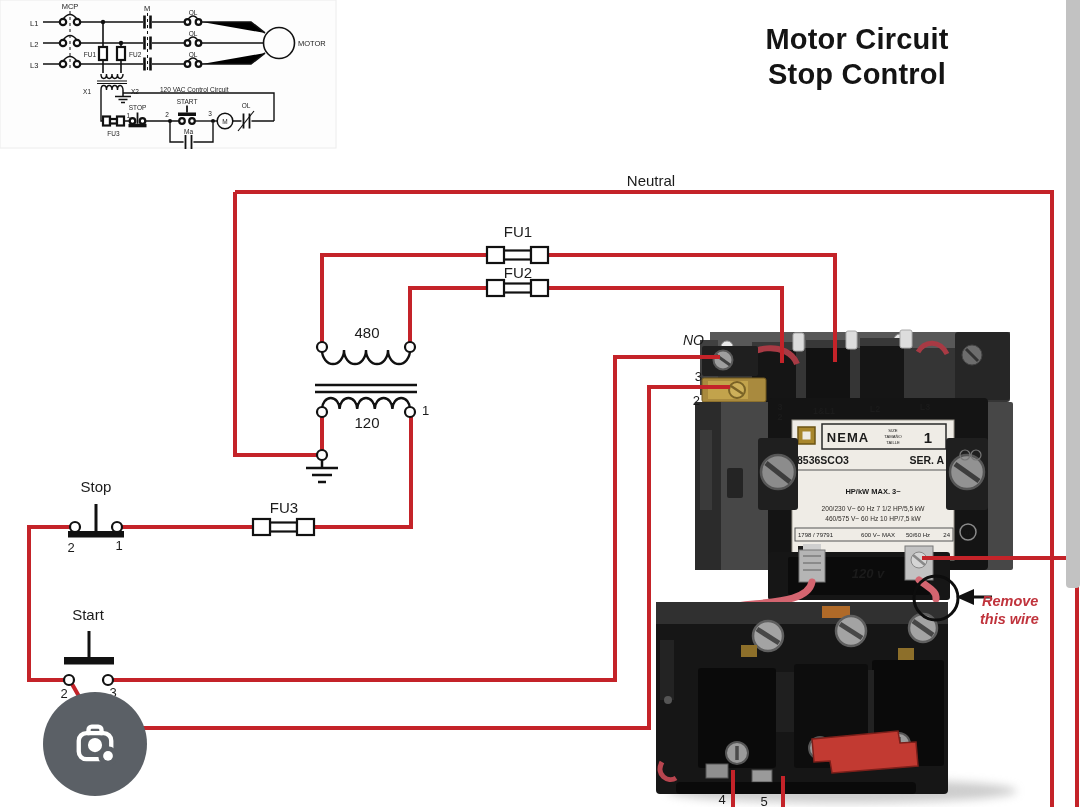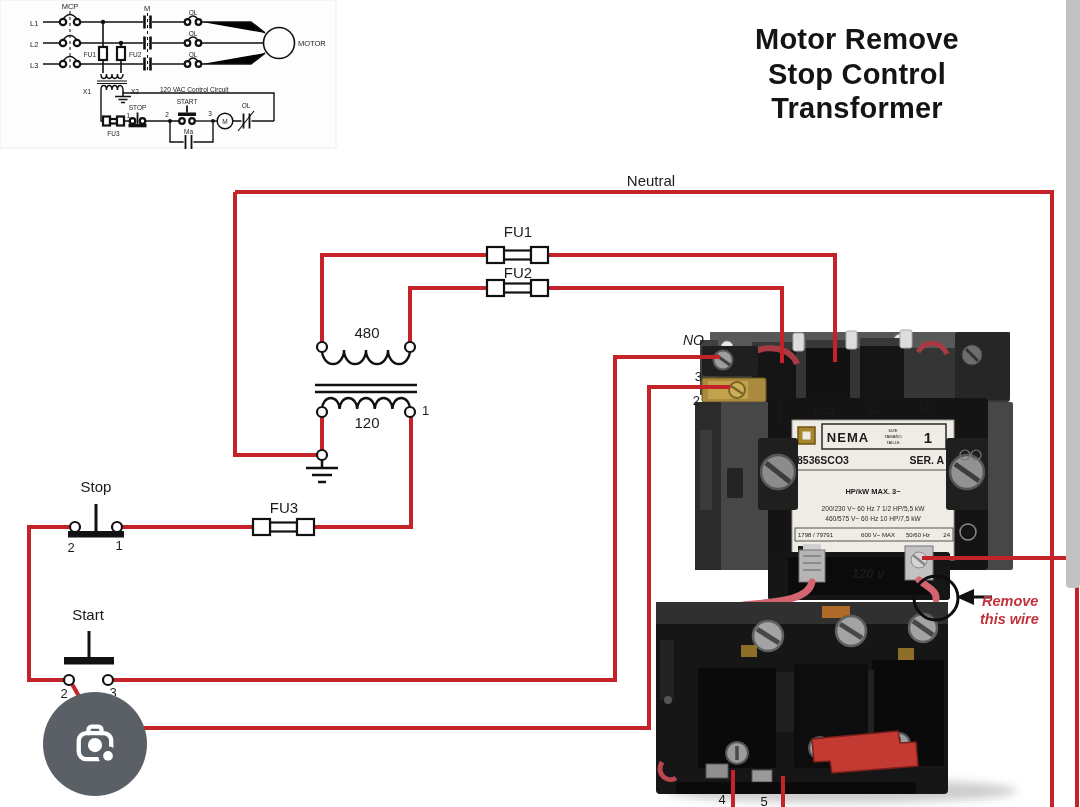--- a/index.html
+++ b/index.html
@@ -364,23 +364,22 @@
     <text class="num" x="113" y="697" text-anchor="middle">3</text>
     <text class="ital" x="704" y="345" text-anchor="end">NO</text>
     <text class="num" x="702" y="381" text-anchor="end">3</text>
     <text class="num" x="700" y="405" text-anchor="end">2</text>
     <text class="num" x="722" y="804" text-anchor="middle" font-size="14">4</text>
     <text class="num" x="764" y="806" text-anchor="middle" font-size="14">5</text>
   </g>
 </svg>
 
 <div id="title">
-  <div>Motor Remove</div>
+  <div>Motor Circuit</div>
   <div>Stop Control</div>
-  <div>Transformer</div>
 </div>
 
 <div id="scrollbar"></div>
 
 <div id="camera-badge">
   <svg width="52" height="52" viewBox="0 0 48 48">
     <path d="M18,14 v-3 a3,3 0 0 1 3,-3 h6 a3,3 0 0 1 3,3 v3" fill="none" stroke="#fff" stroke-width="4" stroke-linecap="round"></path>
     <rect x="9" y="14" width="30" height="24" rx="7" fill="none" stroke="#fff" stroke-width="4"></rect>
     <circle cx="36" cy="35" r="9" fill="var(--camera-badge)"></circle>
     <circle cx="24" cy="25" r="6.5" fill="#fff"></circle>

